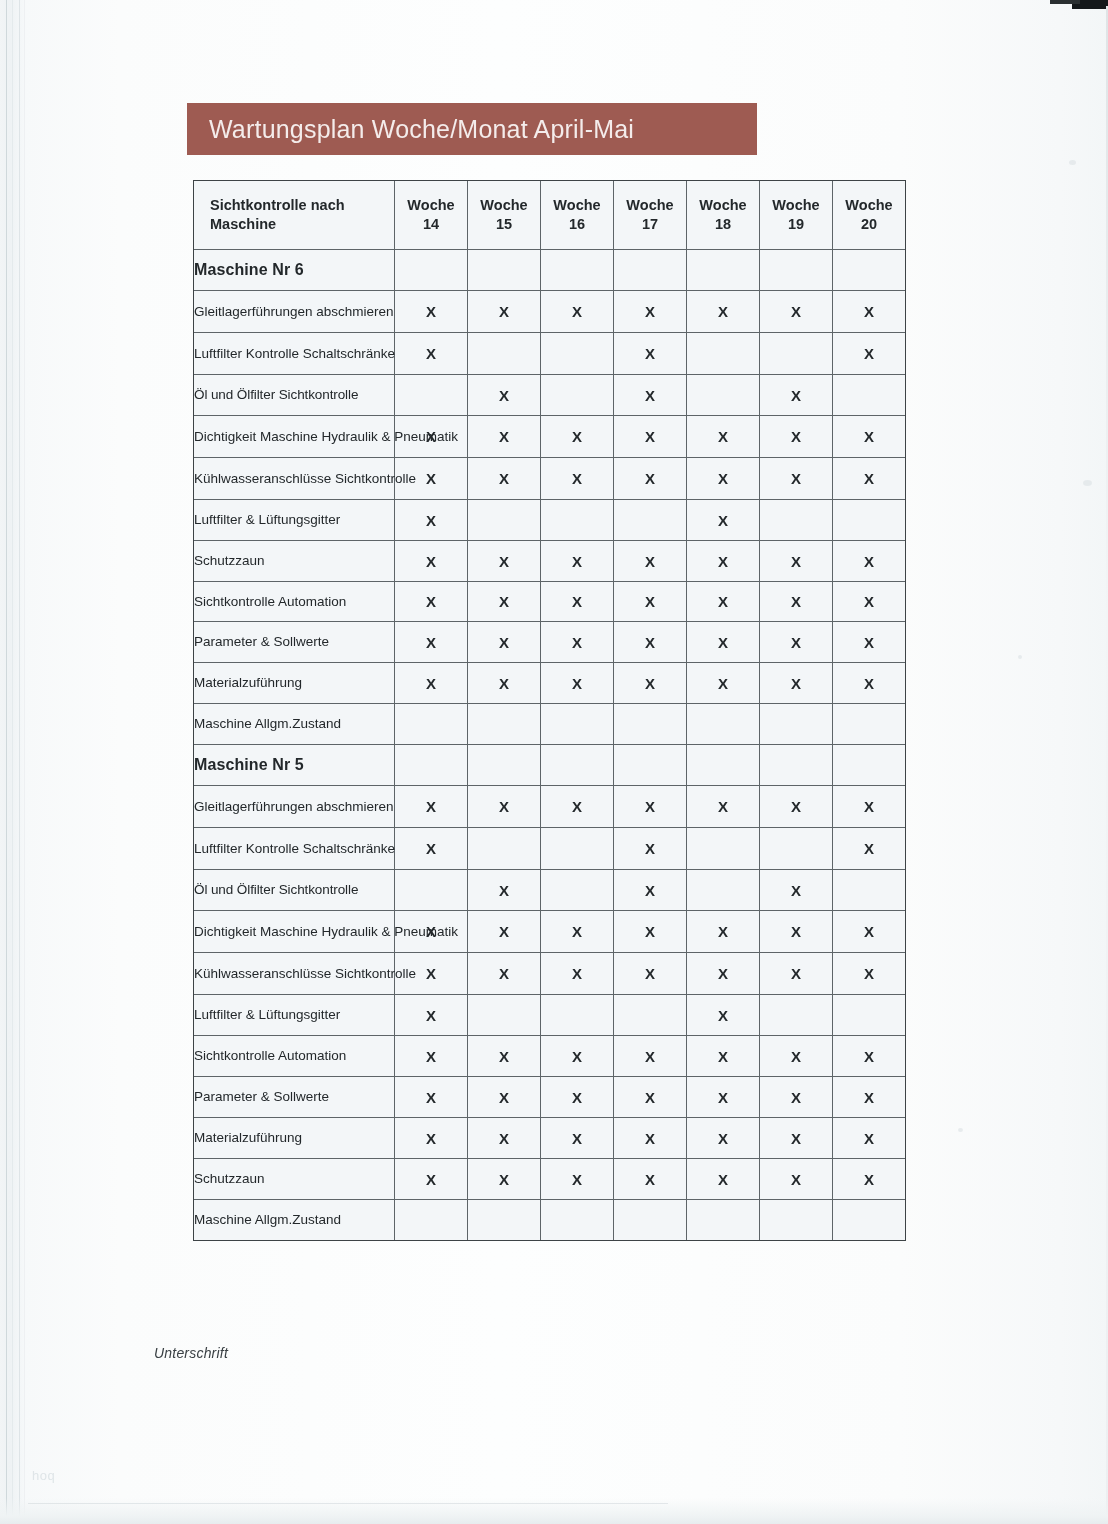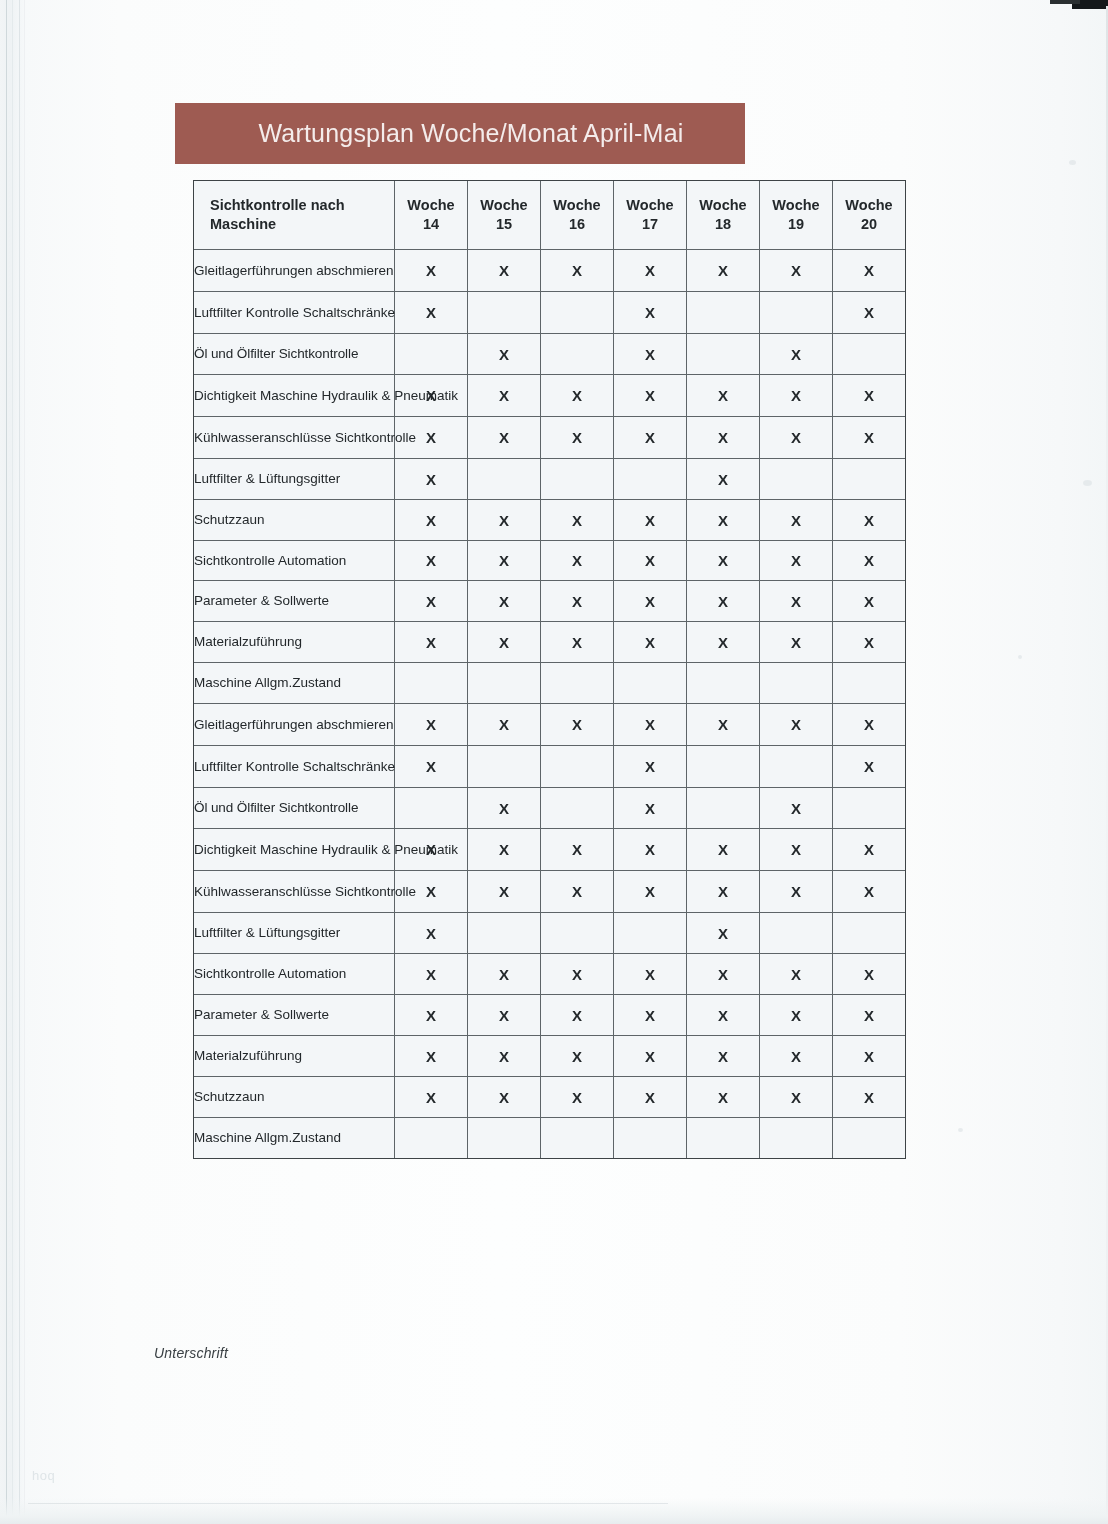--- a/index.html
+++ b/index.html
@@ -92,28 +92,27 @@
   .speck {
     position: absolute;
     background: #e0e5e8;
     border-radius: 50%;
     opacity: .75;
   }
 
   
   .title-bar {
     position: absolute;
-    left: 175px;
+    left: 187px;
     top: 103px;
     width: 570px;
-    height: 61px;
+    height: 52px;
     background: #9e5b52;
     display: flex;
     align-items: center;
-    justify-content: center;
   }
   .title-bar .title-text {
     color: #f4eceb;
     font-size: 25px;
     font-weight: 400;
     letter-spacing: .2px;
     padding-left: 22px;
     white-space: nowrap;
   }
 
@@ -297,20 +296,30 @@
           </th>
           <th class="week-head">
             <span>Woche</span>
             <span class="wk-num">20</span>
           </th>
         </tr>
       </thead>
 
       <tbody>
 
+        <tr class="r-std">
+          <td class="machine-name">Maschine Nr 6</td>
+          <td class="mark"></td>
+          <td class="mark"></td>
+          <td class="mark"></td>
+          <td class="mark"></td>
+          <td class="mark"></td>
+          <td class="mark"></td>
+          <td class="mark"></td>
+        </tr>
 
         <tr class="r-tall">
           <td class="task-name two-line">Gleitlagerführungen abschmieren</td>
           <td class="mark">X</td>
           <td class="mark">X</td>
           <td class="mark">X</td>
           <td class="mark">X</td>
           <td class="mark">X</td>
           <td class="mark">X</td>
           <td class="mark">X</td>
@@ -420,20 +429,30 @@
           <td class="task-name">Maschine Allgm.Zustand</td>
           <td class="mark"></td>
           <td class="mark"></td>
           <td class="mark"></td>
           <td class="mark"></td>
           <td class="mark"></td>
           <td class="mark"></td>
           <td class="mark"></td>
         </tr>
 
+        <tr class="r-std">
+          <td class="machine-name">Maschine Nr 5</td>
+          <td class="mark"></td>
+          <td class="mark"></td>
+          <td class="mark"></td>
+          <td class="mark"></td>
+          <td class="mark"></td>
+          <td class="mark"></td>
+          <td class="mark"></td>
+        </tr>
 
         <tr class="r-tall">
           <td class="task-name two-line">Gleitlagerführungen abschmieren</td>
           <td class="mark">X</td>
           <td class="mark">X</td>
           <td class="mark">X</td>
           <td class="mark">X</td>
           <td class="mark">X</td>
           <td class="mark">X</td>
           <td class="mark">X</td>

